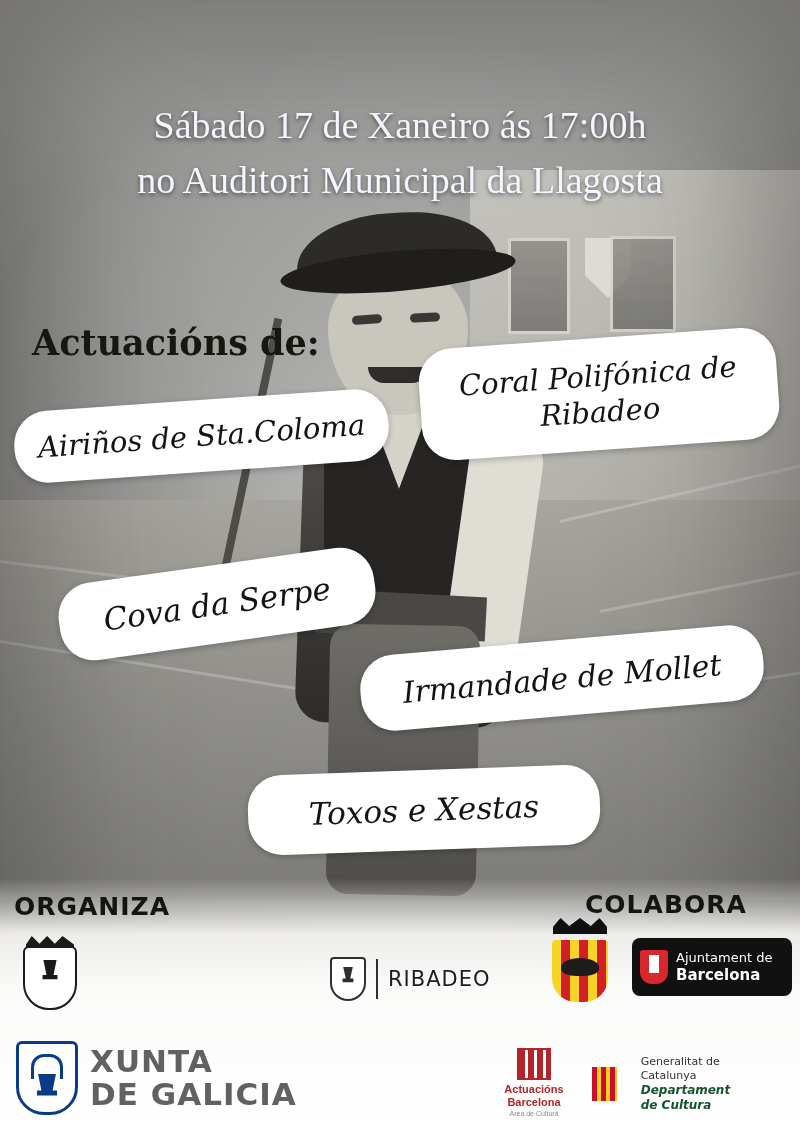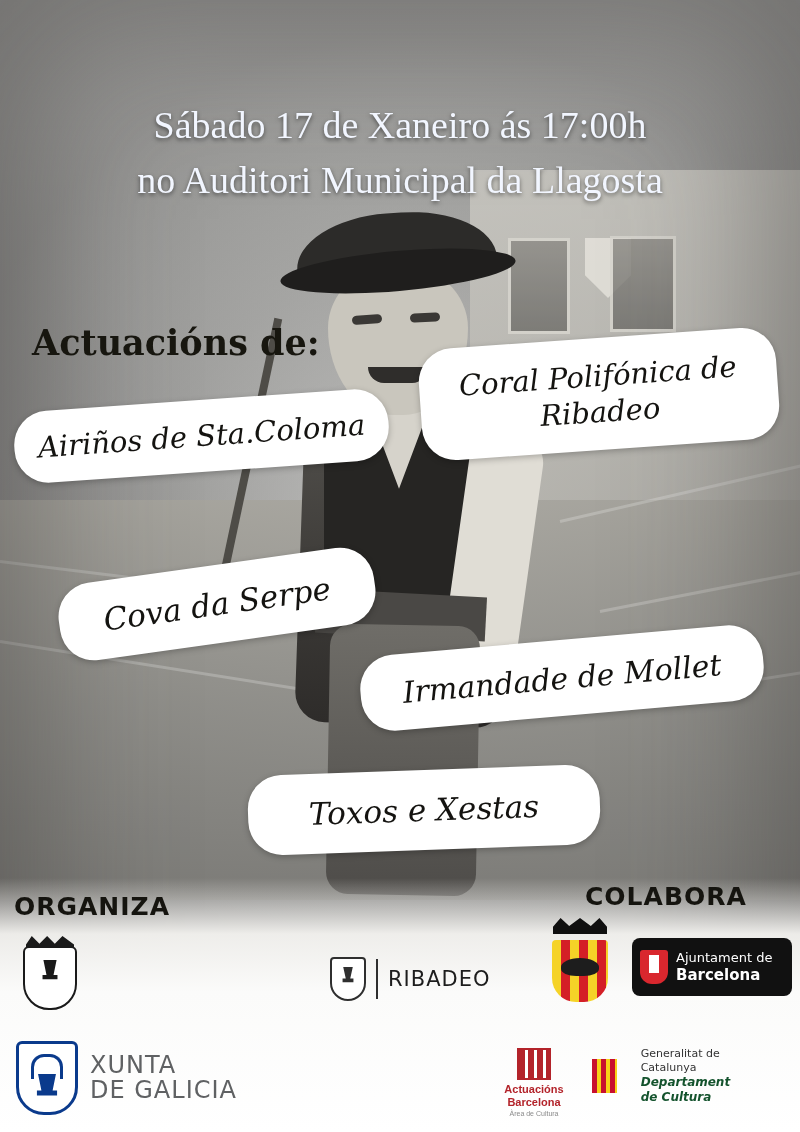--- a/index.html
+++ b/index.html
@@ -186,41 +186,41 @@
   }
   .organiza, .colabora {
     position: absolute;
     font-family: "DejaVu Sans", sans-serif;
     font-weight: bold;
     font-size: 25px;
     letter-spacing: 1px;
     color: #15140f;
   }
   .organiza { left: 14px; top: 14px; }
-  .colabora { left: 585px; top: 4px; }
+  .colabora { left: 585px; top: 12px; }
 
   .logo { position: absolute; }
   .logo-caption { font-size: 8px; color: #2b3a86; font-weight: bold; line-height: 1.15; text-align: center; }
 
   
   .xunta { left: 16px; top: 158px; width: 300px; height: 84px; display: flex; align-items: center; gap: 12px; }
   .xunta-shield {
     width: 62px; height: 74px; background: #ffffff; border: 3px solid #0a3a8c;
     border-radius: 6px 6px 28px 28px; position: relative;
   }
   .xunta-shield::before {
     content: ""; position: absolute; left: 50%; top: 10px; transform: translateX(-50%);
     width: 26px; height: 22px; border: 3px solid #0a3a8c; border-bottom: none; border-radius: 13px 13px 0 0;
   }
   .xunta-shield::after {
     content: ""; position: absolute; left: 50%; top: 30px; transform: translateX(-50%);
     width: 28px; height: 30px; background: #0a3a8c;
     clip-path: polygon(18% 0,82% 0,70% 55%,86% 55%,86% 72%,14% 72%,14% 55%,30% 55%);
   }
-  .xunta-text { font-family: "DejaVu Sans", sans-serif; font-size: 24px; font-weight: 400; color: #5f6163; line-height: 1.05; letter-spacing: 1px; }
+  .xunta-text { font-family: "DejaVu Sans", sans-serif; font-size: 31px; font-weight: 700; color: #5f6163; line-height: 1.05; letter-spacing: 1px; }
 
   
   .galicia-crest { left: 18px; top: 58px; width: 64px; height: 76px; }
   .gc-shield { width: 54px; height: 64px; background: #fff; border: 2px solid #1a1a1a; border-radius: 6px 6px 26px 26px; margin: 10px auto 0; position: relative; }
   .gc-shield::before { content:""; position:absolute; left:50%; top:12px; transform:translateX(-50%); width:22px; height:26px; background:#1a1a1a; clip-path: polygon(20% 0,80% 0,66% 58%,84% 58%,84% 74%,16% 74%,16% 58%,34% 58%); }
   .gc-crown { position: absolute; left: 8px; top: 0; width: 48px; height: 14px; background: #1a1a1a; clip-path: polygon(0 60%,12% 0,28% 55%,44% 0,60% 55%,76% 0,100% 60%,100% 100%,0 100%); }
 
   
   .fed { left: 118px; top: 62px; width: 140px; height: 74px; }
   .fed-mark { width: 40px; height: 40px; margin: 0 auto; position: relative; }
@@ -248,21 +248,21 @@
   .ajbcn-text { color: #fff; font-size: 13px; line-height: 1.2; font-family: "DejaVu Sans", sans-serif; }
   .ajbcn-text b { font-size: 15px; }
 
   
   .dipu { left: 488px; top: 170px; width: 92px; height: 72px; text-align: center; }
   .dipu-mark { width: 34px; height: 32px; margin: 0 auto 3px; background: repeating-linear-gradient(90deg,#b3232a 0 6px,#ffffff 6px 9px); border: 2px solid #b3232a; }
   .dipu-t1 { font-size: 11px; font-weight: bold; color: #b3232a; line-height: 1.15; }
   .dipu-t2 { font-size: 7px; color: #8a8a8a; margin-top: 2px; }
 
   
-  .gene { left: 592px; top: 162px; width: 180px; height: 72px; display: flex; align-items: center; gap: 24px; }
+  .gene { left: 592px; top: 170px; width: 180px; height: 72px; display: flex; align-items: center; gap: 24px; }
   .gene-mark { width: 26px; height: 34px; background: repeating-linear-gradient(90deg,#c8102e 0 5px,#f7d117 5px 9px); }
   .gene-text { font-size: 11px; color: #333; line-height: 1.25; font-family: "DejaVu Sans", sans-serif; }
   .gene-text b { font-size: 12px; color: #14532d; font-style: italic; }
 </style>
 </head>
 <body>
 
 <div id="poster">
 
   <div class="bg-photo"></div>

